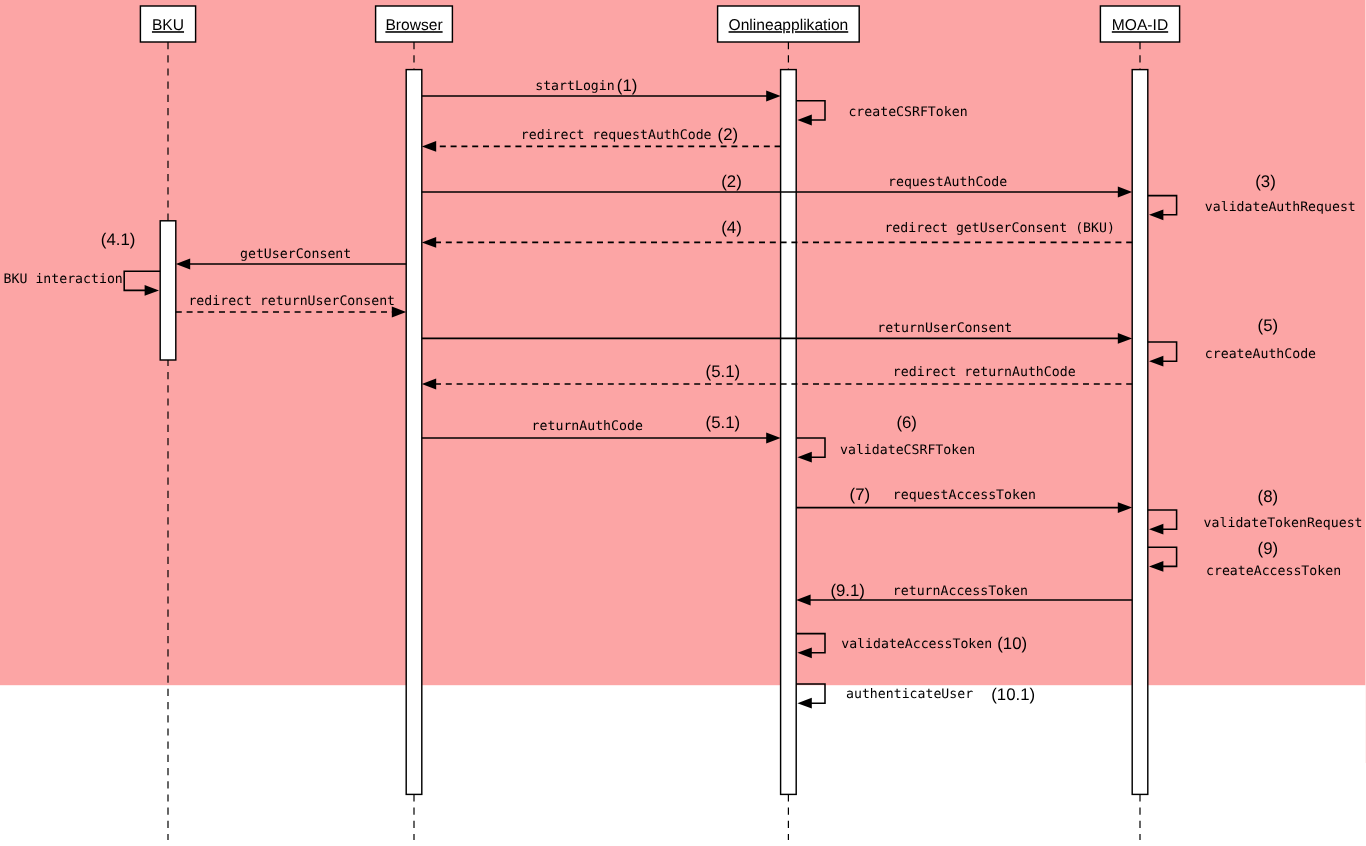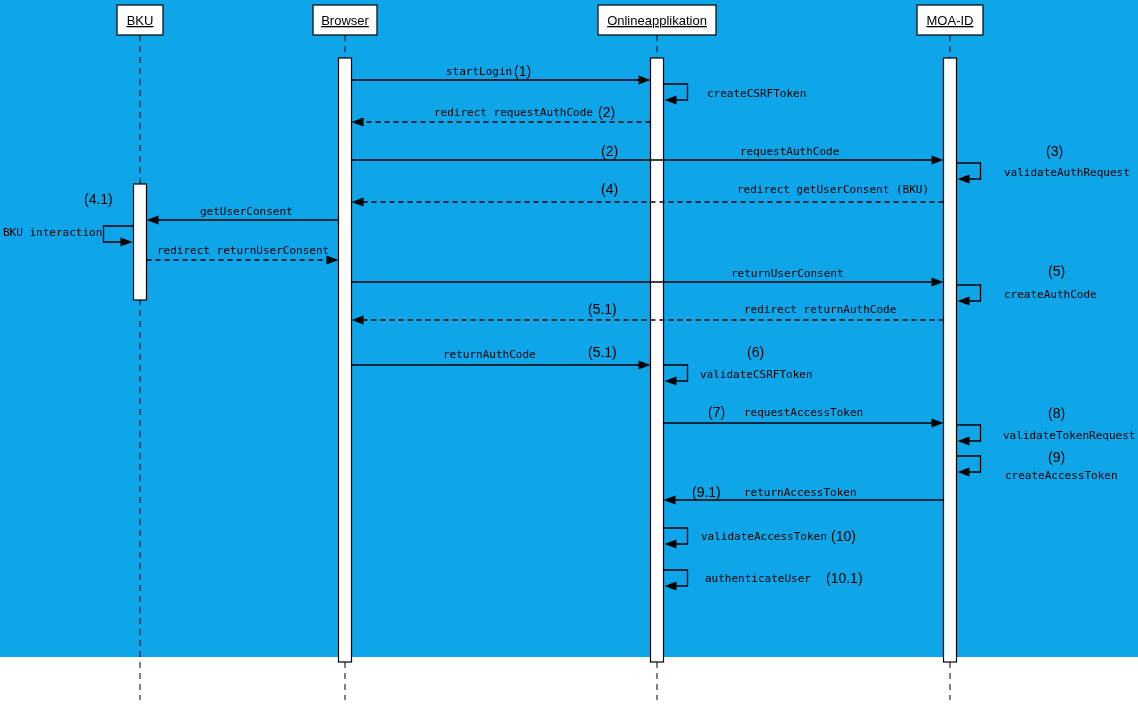--- a/index.html
+++ b/index.html
@@ -1,17 +1,17 @@
 <!DOCTYPE html>
 <html><head>
 <meta charset="utf-8">
 <style>
   html,body{margin:0;padding:0;background:#ffffff;}
   body{width:1138px;height:705px;font-family:"Liberation Sans",sans-serif;}
-  #diagram-wrap{position:relative;width:1138px;height:657px;background:#0ea5e9;}
+  #diagram-wrap{position:relative;width:1138px;height:571px;background:#fca5a5;}
   svg{display:block;}
   .lifeline{stroke:#000;stroke-width:1;stroke-dasharray:6 5;}
   .pbox{fill:#fff;stroke:#000;stroke-width:1.2;}
   .pname{font:13px "Liberation Sans",sans-serif;text-anchor:middle;text-decoration:underline;fill:#000;}
   .act{fill:#fff;stroke:#000;stroke-width:1.2;}
   .mline{stroke:#000;stroke-width:1.3;fill:none;}
   .dash{stroke-dasharray:5 4;}
   .ahead{fill:#000;stroke:none;}
   .msg{font:11px "DejaVu Sans Mono",monospace;fill:#000;}
   .step{font:14px "Liberation Sans",sans-serif;fill:#000;}

